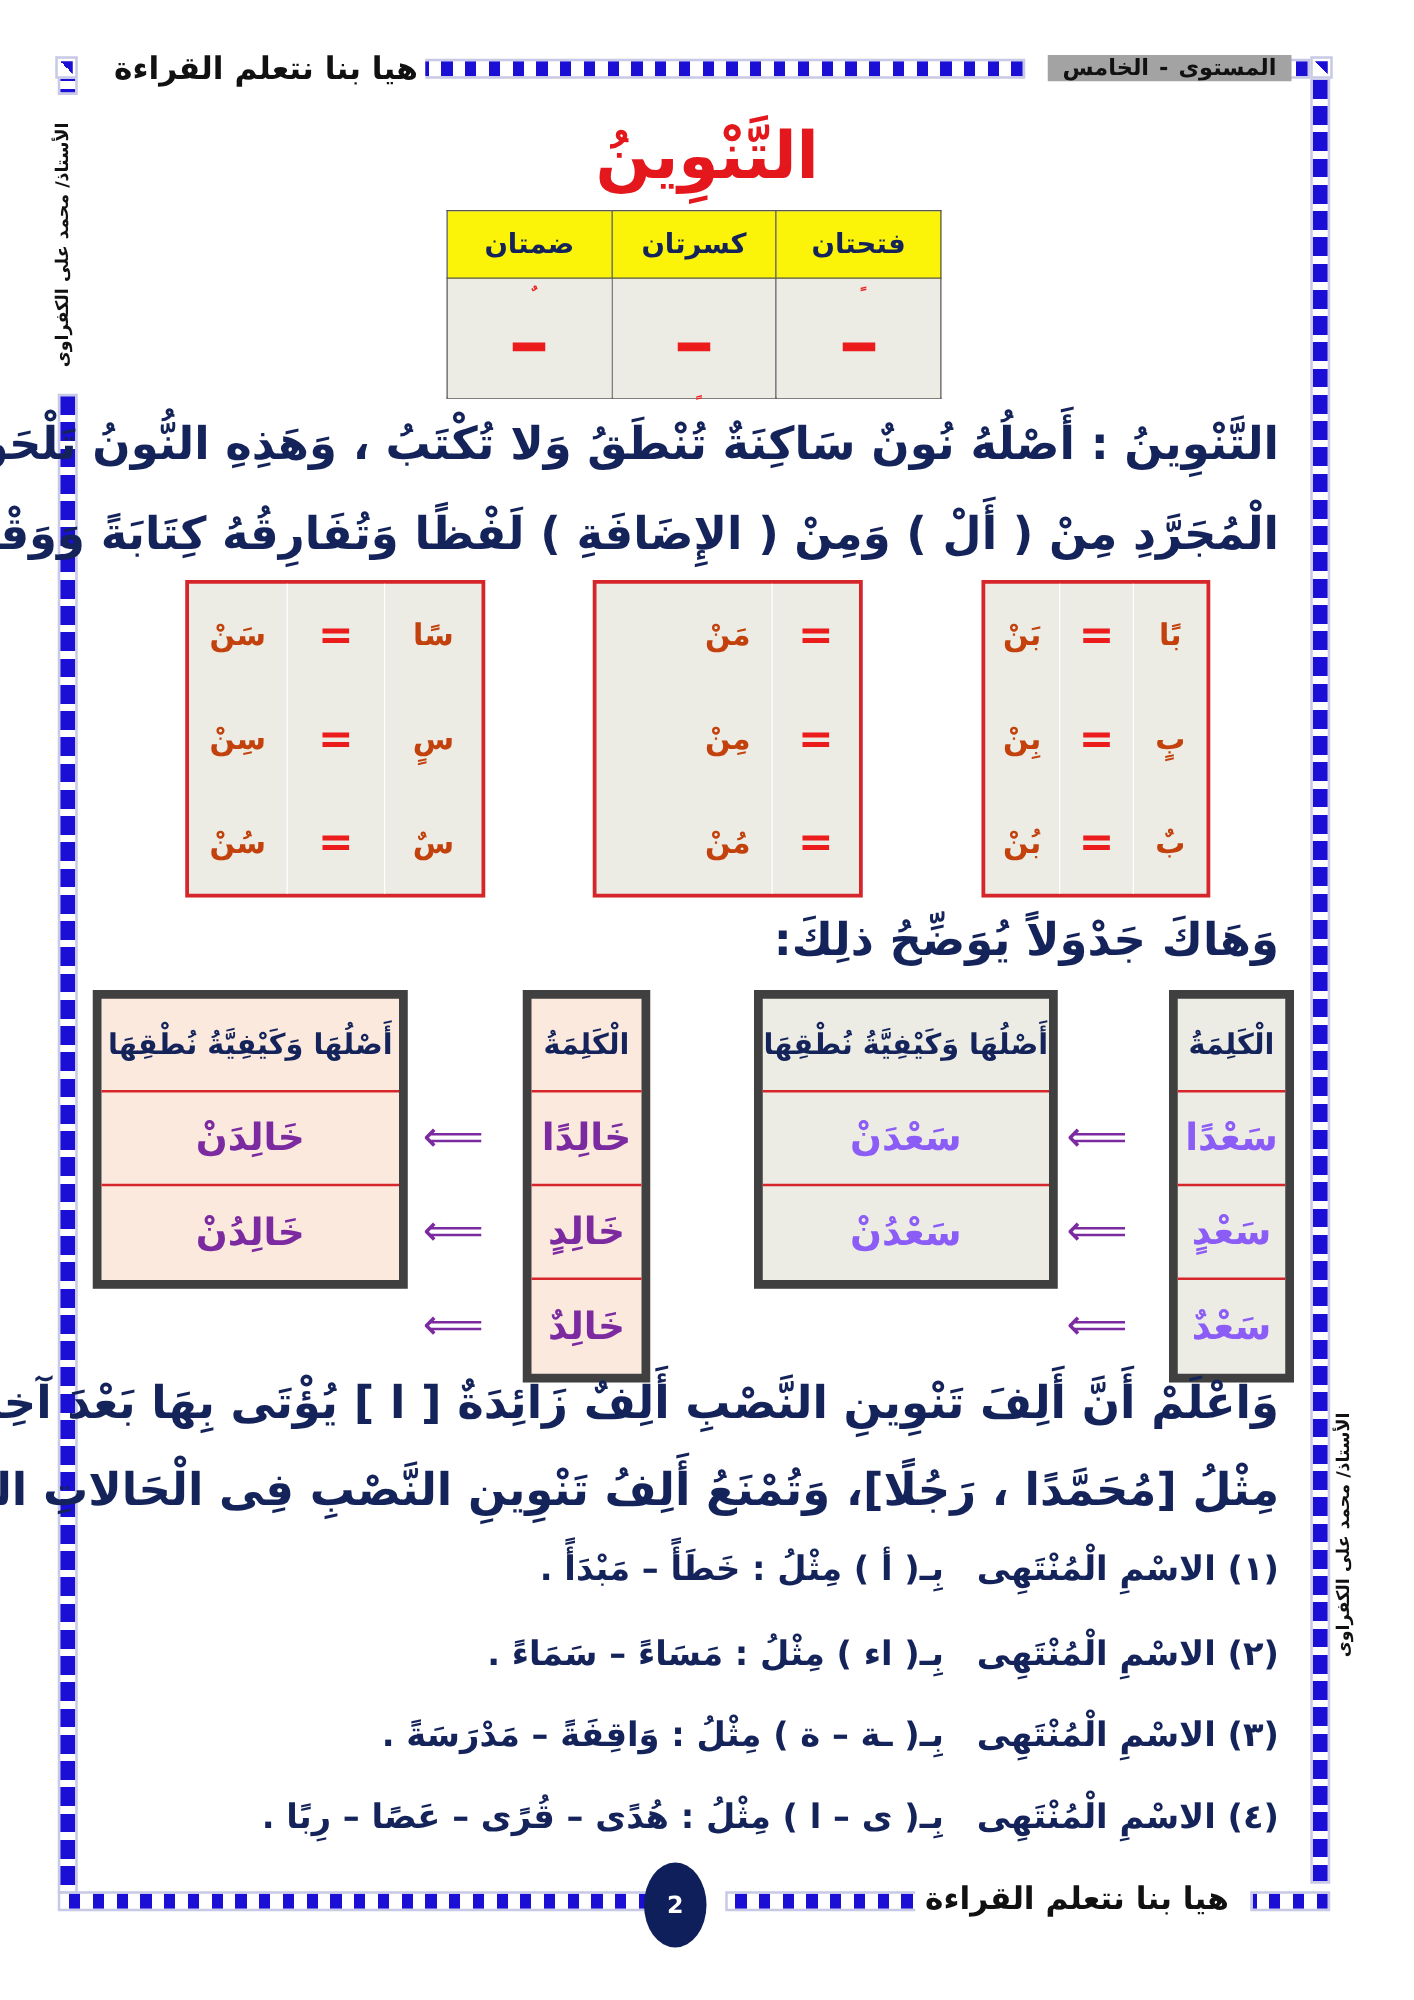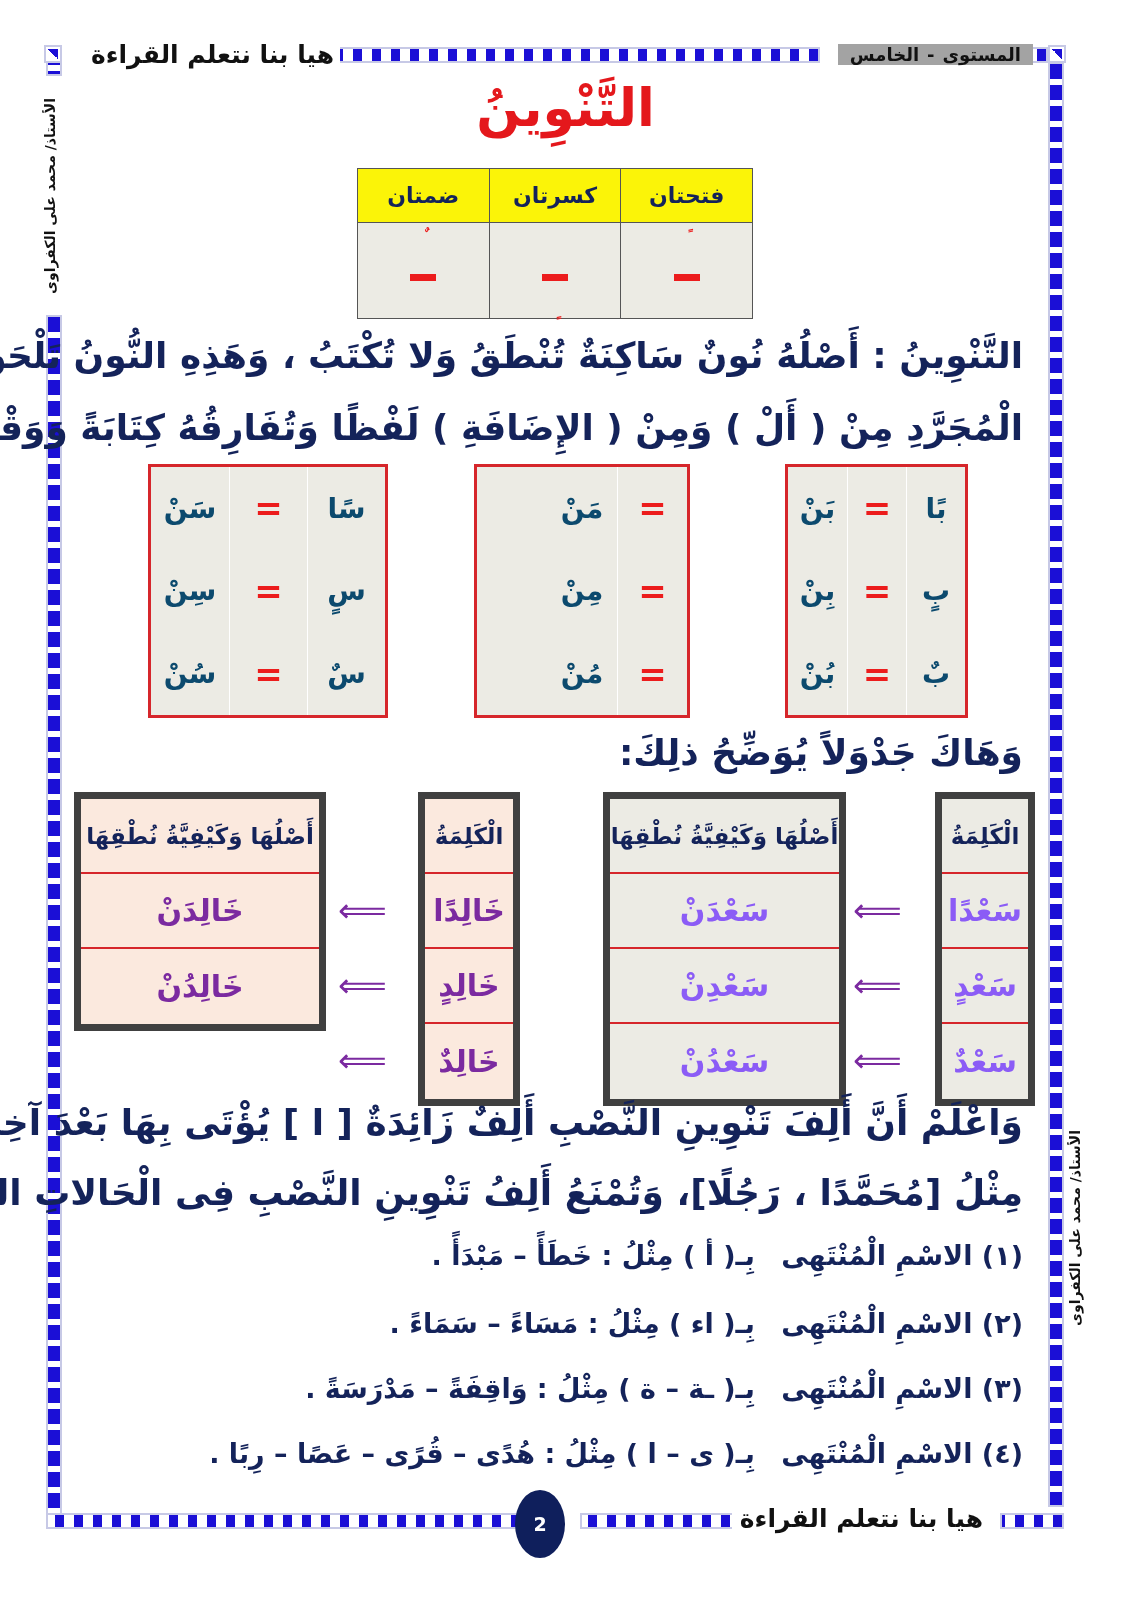--- a/index.html
+++ b/index.html
@@ -26,39 +26,39 @@
     
     .hdr-title { position: absolute; top: 40px; left: 85px; font-size: 25px; font-weight: 900; color: #111; background: #fff; padding: 0 6px; }
     .hdr-level { position: absolute; top: 44px; right: 98px; font-size: 18px; font-weight: 700; color: #111; background: #a3a3a3; padding: 0 8px; }
     .hdr-level span { margin: 0 4px; }
 
     .side-author { position: absolute; font-size: 14px; font-weight: 700; color: #111; writing-mode: vertical-rl; white-space: nowrap; }
     .side-author.left { left: 42px; top: 98px; transform: rotate(180deg); }
     .side-author.right { right: 48px; top: 1130px; transform: rotate(180deg); }
 
     
-    .main-title { position: absolute; top: 78px; left: 0; width: 100%; text-align: center; font-size: 52px; font-weight: 900; color: #e4181c; }
+    .main-title { position: absolute; top: 95px; left: 0; width: 100%; text-align: center; font-size: 52px; font-weight: 900; color: #e4181c; }
 
     
     .types-table { position: absolute; top: 168px; left: 357px; width: 396px; border-collapse: collapse; }
     .types-table th { background: #fbf408; height: 54px; font-size: 22px; font-weight: 800; color: #14235a; border: 1.5px solid #555; width: 132px; }
     .types-table td { background: #ecebe4; height: 96px; border: 1.5px solid #555; text-align: center; position: relative; }
     .mark { display: inline-block; width: 26px; height: 7px; background: #ec1c1c; margin-top: 18px; }
     .tiny { position: absolute; left: 50%; transform: translateX(-50%); font-size: 16px; color: #ec1c1c; font-weight: 700; }
     .tiny.top { top: 4px; }
     .tiny.bottom { bottom: -2px; }
 
     
     .para { position: absolute; right: 108px; font-size: 36px; font-weight: 800; color: #14235a; white-space: nowrap; line-height: 1; }
 
     
     .ex-box { position: absolute; top: 464px; height: 254px; border: 3px solid #d6262b; background: #ecebe4; display: grid; grid-template-columns: 1fr 1fr 1fr; }
     .ex-col { display: flex; flex-direction: column; justify-content: space-around; align-items: center; border-left: 1.5px solid #fff; }
     .ex-col:last-child { border-left: none; }
-    .ex-word { font-size: 28px; font-weight: 800; color: #0c4a6e; }
+    .ex-word { font-size: 24px; font-weight: 800; color: #c2410c; }
     .ex-eq { font-size: 34px; font-weight: 900; color: #ec1c1c; }
 
     
     .wt { position: absolute; top: 792px; border: 7px solid #404040; }
     .wt .cell { height: 75px; display: flex; align-items: center; justify-content: center; border-bottom: 2.5px solid #d6262b; }
     .wt .cell:last-child { border-bottom: none; }
     .wt .head { font-size: 23px; font-weight: 800; color: #14235a; }
     .wt .val-red { font-size: 30px; font-weight: 800; color: #8b5cf6; }
     .wt .val-purple { font-size: 30px; font-weight: 800; color: #7b2aa0; }
     .gray { background: #ecebe4; }
@@ -179,21 +179,20 @@
 
 <div class="wt gray" style="left:935px; width:100px;">
   <div class="cell head">الْكَلِمَةُ</div>
   <div class="cell val-red">سَعْدًا</div>
   <div class="cell val-red">سَعْدٍ</div>
   <div class="cell val-red">سَعْدٌ</div>
 </div>
 <div class="wt gray" style="left:603px; width:243px;">
   <div class="cell head">أَصْلُهَا وَكَيْفِيَّةُ نُطْقِهَا</div>
   <div class="cell val-red">سَعْدَنْ</div>
-  <div class="cell val-red">سَعْدِنْ</div>
   <div class="cell val-red">سَعْدُنْ</div>
 </div>
 <span class="arrow" style="top:893px; left:853px;">⟸</span>
 <span class="arrow" style="top:968px; left:853px;">⟸</span>
 <span class="arrow" style="top:1043px; left:853px;">⟸</span>
 
 <div class="wt peach" style="left:418px; width:102px;">
   <div class="cell head">الْكَلِمَةُ</div>
   <div class="cell val-purple">خَالِدًا</div>
   <div class="cell val-purple">خَالِدٍ</div>

